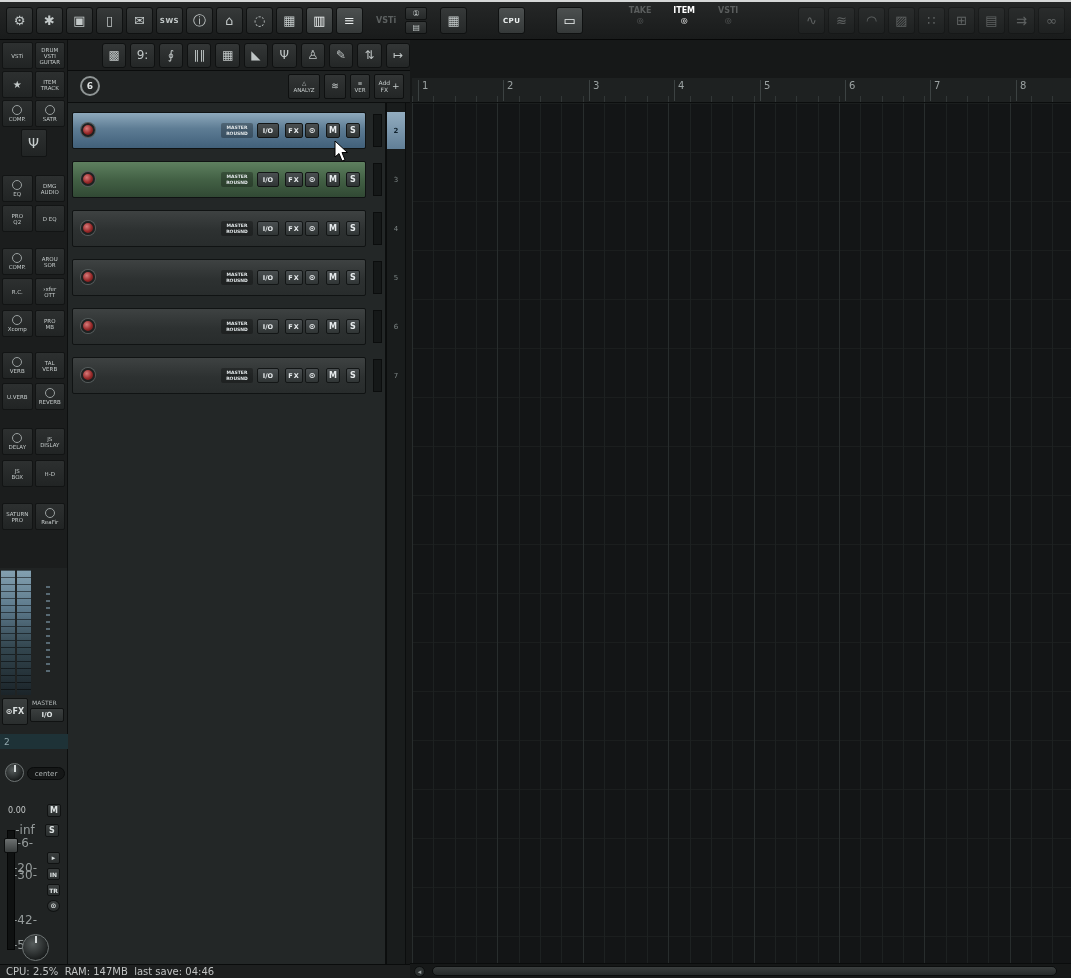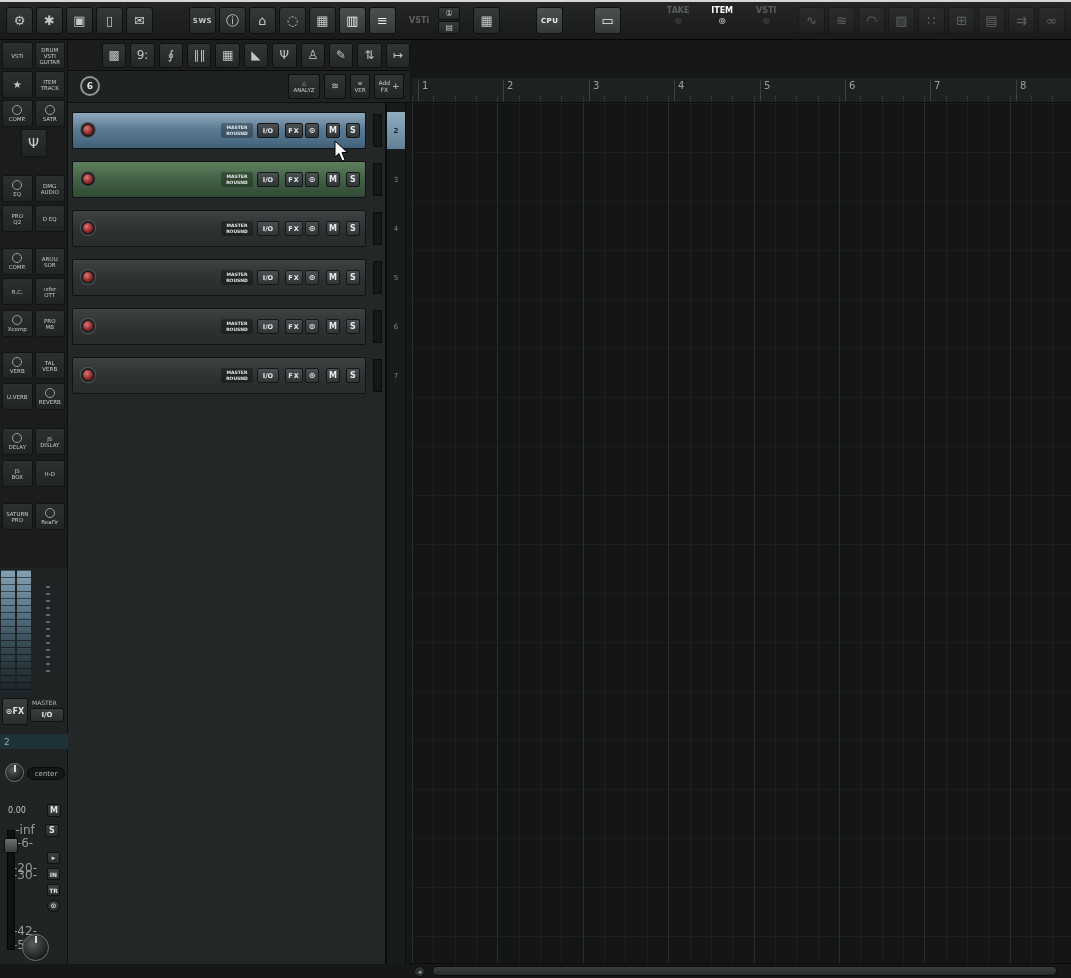--- a/index.html
+++ b/index.html
@@ -9,21 +9,21 @@
 
   
   .win-edge{position:absolute;left:0;top:0;width:100%;height:2px;background:#d6d8d8;}
   .toolbar-top{position:absolute;left:0;top:2px;width:1071px;height:38px;box-sizing:border-box;
        display:flex;align-items:center;gap:3px;padding:0 6px;
        background:linear-gradient(#252727,#191b1b);border-bottom:1px solid #060707;}
   .tbtn{width:27px;height:27px;box-sizing:border-box;flex:0 0 auto;
        background:linear-gradient(#363939,#262929);border:1px solid #0f1111;border-radius:3px;
        color:#c3c9c9;font-size:13px;display:flex;align-items:center;justify-content:center;cursor:default;}
   .tbtn.active{background:linear-gradient(#4c5050,#353939);color:#eef2f2;}
-  .tbtn.txt{font-size:7px;font-weight:bold;letter-spacing:.5px;margin-left:33px;}
+  .tbtn.txt{font-size:7px;font-weight:bold;letter-spacing:.5px;}
   .tbtn.dim{opacity:.38;}
   .vsti-dim{margin-left:10px;font-size:8px;font-weight:bold;color:#5c6060;flex:0 0 auto;}
   .pair{display:flex;flex-direction:column;gap:1px;margin-left:6px;flex:0 0 auto;}
   .pair .tbtn{width:22px;height:13px;font-size:8px;border-radius:2px;}
   .mode{width:32px;height:30px;margin-left:12px;flex:0 0 auto;background:transparent;border:none;
        font-size:8px;font-weight:bold;color:#5a5d5d;line-height:10px;}
   .mode.active{color:#ffffff;}
   .modes{display:flex;margin-left:26px;}
   .right-icons{margin-left:auto;display:flex;gap:3px;}
   .ml10{margin-left:10px;} .ml28{margin-left:28px;}
@@ -407,34 +407,37 @@
     <div class="pan-label">center</div>
 
     <div class="mlabel" style="left:8px;top:238px;font-size:8px;color:#c2c6c6">0.00</div>
     <div class="mbtn-s" style="left:47px;top:236px;width:14px;height:13px;font-size:8px">M</div>
     <div class="mbtn-s" style="left:45px;top:256px;width:14px;height:13px;font-size:8px">S</div>
 
     <div class="scale" style="top:255px">-inf</div>
     <div class="scale" style="top:268px">-6-</div>
     <div class="scale" style="top:293px">-20-</div>
     <div class="scale" style="top:300px">-30-</div>
-    <div class="scale" style="top:356px">-42-</div>
+    <div class="scale" style="top:345px">-42-</div>
     <div class="scale" style="top:370px">-54-</div>
 
     <div class="fader-track"></div>
     <div class="fader-thumb"></div>
 
     <div class="mbtn-s" style="left:47px;top:284px;width:13px;height:12px;font-size:7px">▸</div>
     <div class="mbtn-s" style="left:47px;top:300px;width:13px;height:12px;font-size:6px">IN</div>
     <div class="mbtn-s" style="left:47px;top:316px;width:13px;height:12px;font-size:6px">TR</div>
     <div class="mbtn-s" style="left:47px;top:332px;width:13px;height:12px;font-size:7px;border-radius:50%">⊙</div>
 
     <div class="knob" style="left:22px;top:366px;width:27px;height:27px"></div>
   </div>
 
+  <div class="statusbar">
+    <span>CPU: 2.5%  RAM: 147MB  last save: 04:46</span>
+  </div>
   <div class="hscroll">
     <div class="hs-arrow">◂</div>
     <div class="hs-thumb"></div>
   </div>
 
   <svg class="cursor" width="16" height="22" viewBox="0 0 16 22">
     <polygon points="1,0 1,16 5,12.5 8,20 11,18.8 8,11.5 13.5,11.5" fill="#ffffff" stroke="#000000" stroke-width="1"></polygon>
   </svg>
 </div>
 

